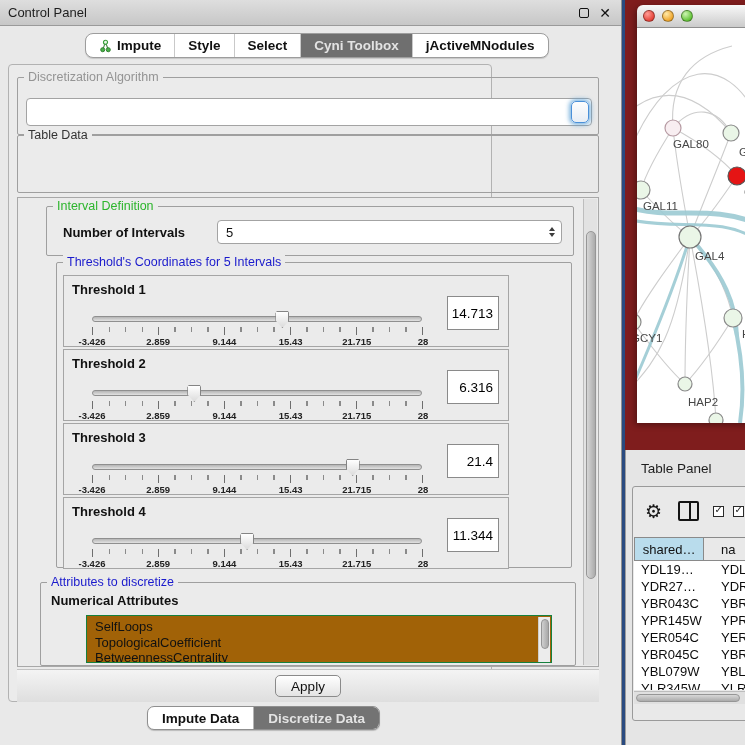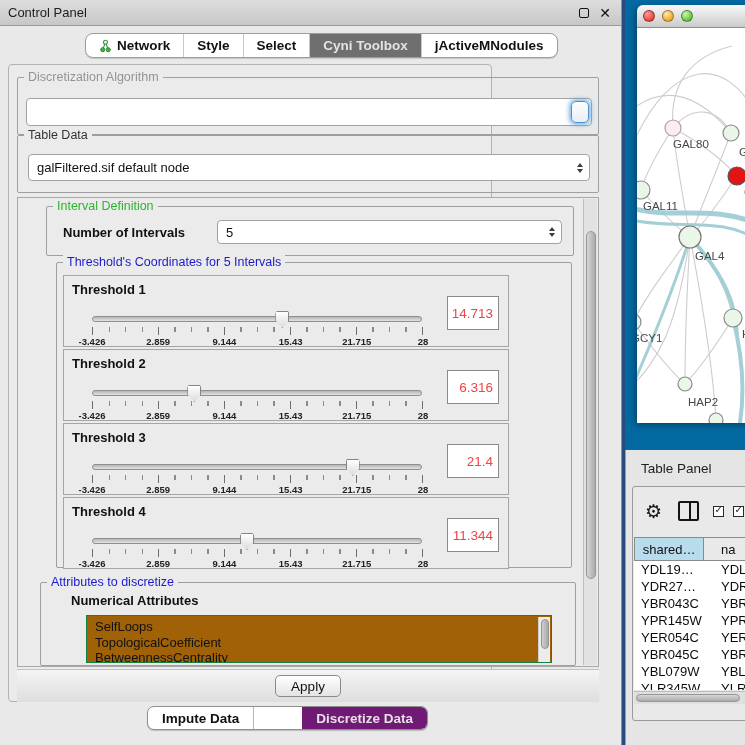--- a/index.html
+++ b/index.html
@@ -54,39 +54,39 @@
   .tpanel .tlabel { position:absolute; left:8px; top:6px; }
   .track-wrap { position:absolute; left:28px; top:36px; width:330px; height:30px; }
   .track { position:absolute; left:0; top:4px; width:330px; height:6px; background:linear-gradient(#b5b5b5,#e2e2e2); border:1px solid #8f8f8f; border-radius:4px; }
   .thumb { position:absolute; top:-1px; width:14px; height:17px; background:linear-gradient(#ffffff,#dcdcdc); border:1px solid #848484; clip-path:polygon(10% 0,90% 0,100% 14%,100% 55%,50% 100%,0 55%,0 14%); }
   .ticks { position:absolute; left:0; top:15px; width:331px; height:8px;
     background:
       repeating-linear-gradient(90deg,#6e6e6e 0 1px,transparent 1px 66px) 0 0/331px 8px no-repeat,
       repeating-linear-gradient(90deg,#8a8a8a 0 1px,transparent 1px 16.5px) 0 0/331px 5px no-repeat; }
   .scale { position:absolute; left:0; top:24px; width:331px; height:10px; }
   .scale span { position:absolute; transform:translateX(-50%); font-size:9.5px; font-weight:bold; color:#222; white-space:nowrap; }
-  .valbox { position:absolute; left:383px; top:20px; width:52px; height:34px; background:#fff; border:1px solid #8a8a8a; font-size:13.5px; color:#ef4444; display:flex; align-items:center; justify-content:flex-end; padding-right:5px;padding-left:32px; }
+  .valbox { position:absolute; left:383px; top:20px; width:52px; height:34px; background:#fff; border:1px solid #8a8a8a; font-size:13.5px; color:#000000; display:flex; align-items:center; justify-content:flex-end; padding-right:5px;padding-left:32px; }
 
   
   .attr-list { position:absolute; left:17px; top:32px; width:466px; height:48px; background:#a16207; border:1px solid #15803d; overflow:hidden;margin-left:28px; }
   .attr-list .item { font-size:13px; color:#111; padding-left:8px; line-height:15.5px; }
   .attr-list .lscroll { position:absolute; right:1px; top:1px; width:12px; height:46px; background:#ececec; border-left:1px solid #cfcfcf; }
   .attr-list .lthumb { position:absolute; left:1.5px; top:2px; width:8px; height:30px; border-radius:5px; background:linear-gradient(90deg,#cfcfcf,#a8a8a8); border:1px solid #949494; }
 
   .apply-strip { position:absolute; left:8px; top:604px; width:582px; height:33px; background:linear-gradient(#f4f4f4,#dedede); border-top:1px solid #c2c2c2; }
   .apply-btn { position:absolute; left:50%; top:5px; transform:translateX(-50%); width:66px; height:22px; background:linear-gradient(#ffffff,#e3e3e3); border:1px solid #8a8a8a; border-radius:5px; font-size:13.5px; color:#111; display:flex; align-items:center; justify-content:center; }
 
   
   .bottombar { position:absolute; left:147px; top:706px; height:24px; display:flex; background:#fff; border:1px solid #8f8f8f; border-radius:7px; overflow:hidden; box-shadow:0 1px 1px rgba(0,0,0,.2); }
   .btab { display:flex; align-items:center; padding:0 14px; font-weight:bold; font-size:13.5px; color:#111; border-right:1px solid #b5b5b5; }
   .btab:last-child { border-right:none; }
-  .btab.sel { background:#701a75; color:#e3e3e3;margin-left:48px; }
-
-  
-  .desktop { position:absolute; left:622px; top:0; width:123px; height:745px; background:#0369a1; border-left:3px solid #2a4b80; overflow:hidden; }
+  .btab.sel { background:#737373; color:#e3e3e3; }
+
+  
+  .desktop { position:absolute; left:622px; top:0; width:123px; height:745px; background:#7f1d1d; border-left:3px solid #2a4b80; overflow:hidden; }
   .net-window { position:absolute; left:12px; top:5px; width:118px; height:418px; border-radius:6px 6px 0 0; overflow:hidden; box-shadow:-2px 2px 6px rgba(0,0,0,.35); }
   .mac-titlebar { height:23px; background:linear-gradient(#f8f8f8,#cbcbcb); border-bottom:1px solid #8e8e8e; display:flex; align-items:center; padding-left:6px; gap:7px; }
   .light { width:12px; height:12px; border-radius:50%; border:1px solid rgba(0,0,0,.35); }
   .light.red { background:radial-gradient(circle at 35% 30%,#ff9d96,#e6453a 70%); }
   .light.yellow { background:radial-gradient(circle at 35% 30%,#ffe9a8,#f0a72e 70%); }
   .light.green { background:radial-gradient(circle at 35% 30%,#cdf4b2,#64c439 70%); }
   .canvas { position:relative; width:100%; height:395px; background:#fff; overflow:hidden; }
   .nlabel { position:absolute; font-size:11.5px; color:#474747; white-space:nowrap; }
 
   
@@ -126,21 +126,21 @@
 
   <div class="tabbar">
     <div class="tab">
       <svg class="net-ic" viewBox="0 0 14 14">
         <line x1="7" y1="3" x2="4" y2="11" stroke="#4a8a4a" stroke-width="1.2"></line>
         <line x1="7" y1="3" x2="10" y2="11" stroke="#4a8a4a" stroke-width="1.2"></line>
         <circle cx="7" cy="3" r="2.2" fill="#e9f7e9" stroke="#3a9e3a" stroke-width="1.2"></circle>
         <circle cx="4" cy="11" r="2.2" fill="#49b049" stroke="#2f7d2f" stroke-width="1"></circle>
         <circle cx="10" cy="11" r="2.2" fill="#49b049" stroke="#2f7d2f" stroke-width="1"></circle>
       </svg>
-      <span>Network</span>
+      <span>Impute</span>
     </div>
     <div class="tab">
         <span>Style</span>
       </div>
     <div class="tab">
         <span>Select</span>
       </div>
     <div class="tab sel">
         <span>Cyni Toolbox</span>
       </div>
@@ -154,27 +154,20 @@
     <div class="group" style="left:8px; top:12px; width:582px; height:58px;">
       <span class="glabel gray">Discretization Algorithm</span>
       <div class="combo" style="left:8px; top:20px; width:566px; height:28px;">
         <span class="focus-btn"></span>
       </div>
     </div>
 
 
     <div class="group" style="left:8px; top:70px; width:582px; height:58px;">
       <span class="glabel" style="color:#333;">Table Data</span>
-      <div class="combo" style="left:10px; top:18px; width:562px; height:27px;">
-        <span>galFiltered.sif default node</span>
-        <span class="spin">
-            <span class="up"></span>
-            <span class="dn"></span>
-          </span>
-      </div>
     </div>
 
     <div class="scroll-panel">
 
       <div class="group" style="left:28px; top:8px; width:528px; height:50px;">
         <span class="glabel green">Interval Definition</span>
         <span class="bold-label" style="position:absolute; left:16px; top:18px;">Number of Intervals</span>
         <div class="combo" style="left:170px; top:13px; width:345px; height:24px;">
           <span>5</span>
           <span class="spin">
@@ -255,21 +248,21 @@
               <span style="left:80%">21.715</span>
               <span style="left:100%">28</span>
             </div>
           </div>
           <div class="valbox">11.344</div>
         </div>
       </div>
 
       <div class="group" style="left:22px; top:384px; width:536px; height:84px;">
         <span class="glabel blue">Attributes to discretize</span>
-        <span class="bold-label" style="position:absolute; left:10px; top:10px;margin-left:20px;">Numerical Attributes</span>
+        <span class="bold-label" style="position:absolute; left:10px; top:10px;">Numerical Attributes</span>
         <div class="attr-list">
           <div class="item" style="padding-top:3px;">SelfLoops</div>
           <div class="item">TopologicalCoefficient</div>
           <div class="item">BetweennessCentrality</div>
           <div class="lscroll">
               <div class="lthumb"></div>
             </div>
         </div>
       </div>
 

